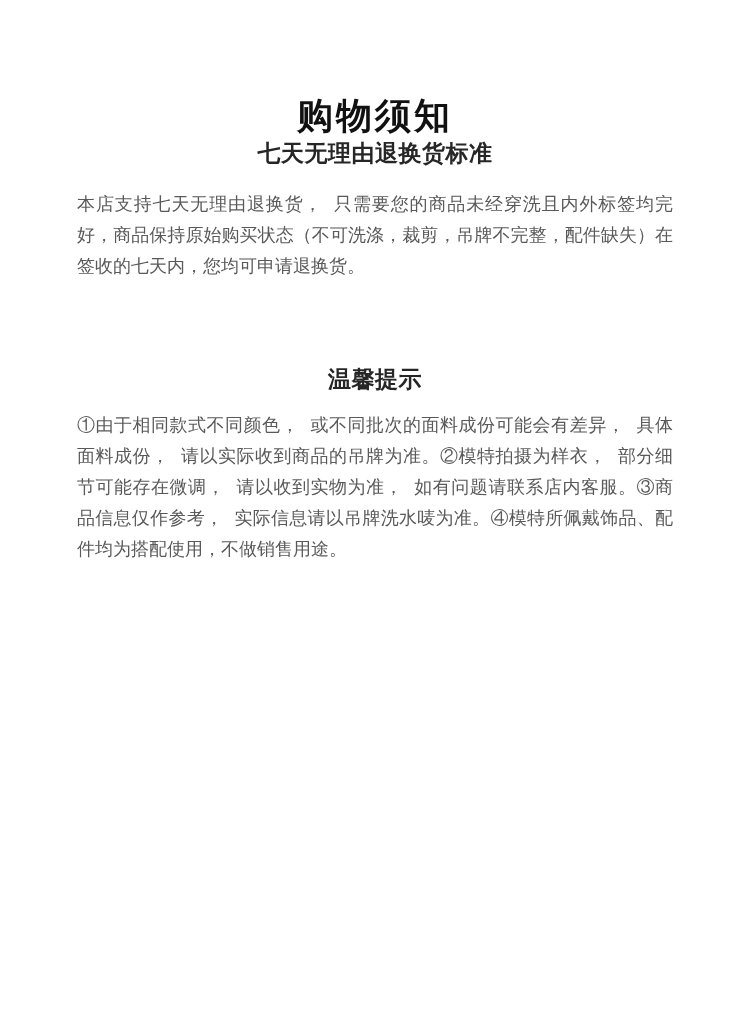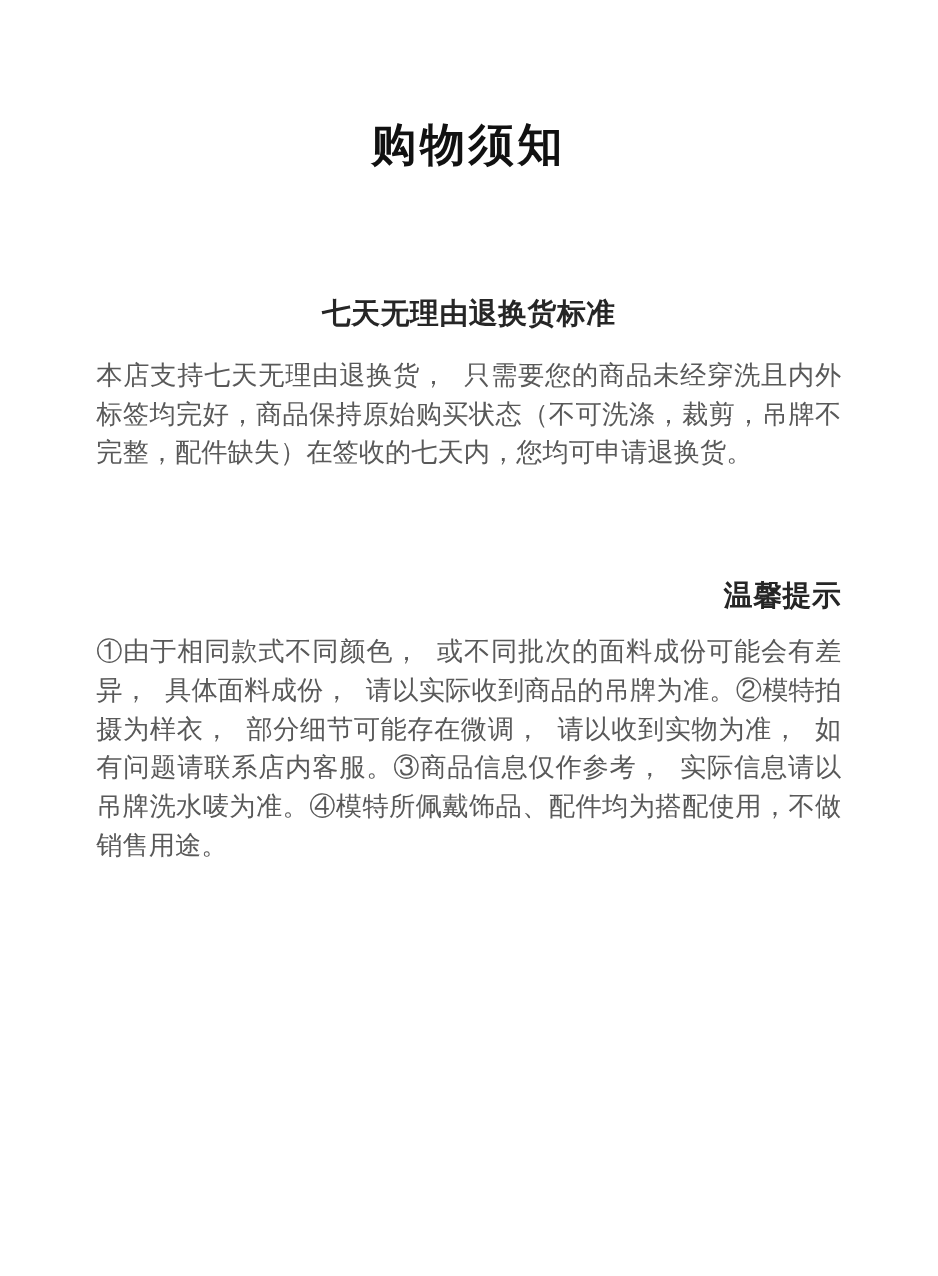--- a/index.html
+++ b/index.html
@@ -36,31 +36,31 @@
     margin: 0;
     font-size: 23px;
     line-height: 28px;
     font-weight: 700;
     letter-spacing: 0.5px;
     text-align: center;
     color: #262626;
   }
   .section-body {
     margin: 21px 0 0 0;
-    font-size: 21px;
+    font-size: 18px;
     line-height: 31px;
     font-weight: 400;
     color: #595959;
     text-align: justify;
     text-justify: inter-ideograph;
     word-break: break-all;
   }
-  .section-1 .section-heading { margin-top: 97px; }
+  .section-1 .section-heading { }
   .section-2 .section-heading { margin-top: 113px; }
-  .section-3 .section-heading { margin-top: 84px; text-align: right; }
+  .section-3 .section-heading { margin-top: 84px; }
   .section-3 .section-body    { margin-top: 16px; }
 </style>
 </head>
 <body>
 
 <div class="page">
 
   <h1 class="page-title">购物须知</h1>
 
   <section class="section section-1">

